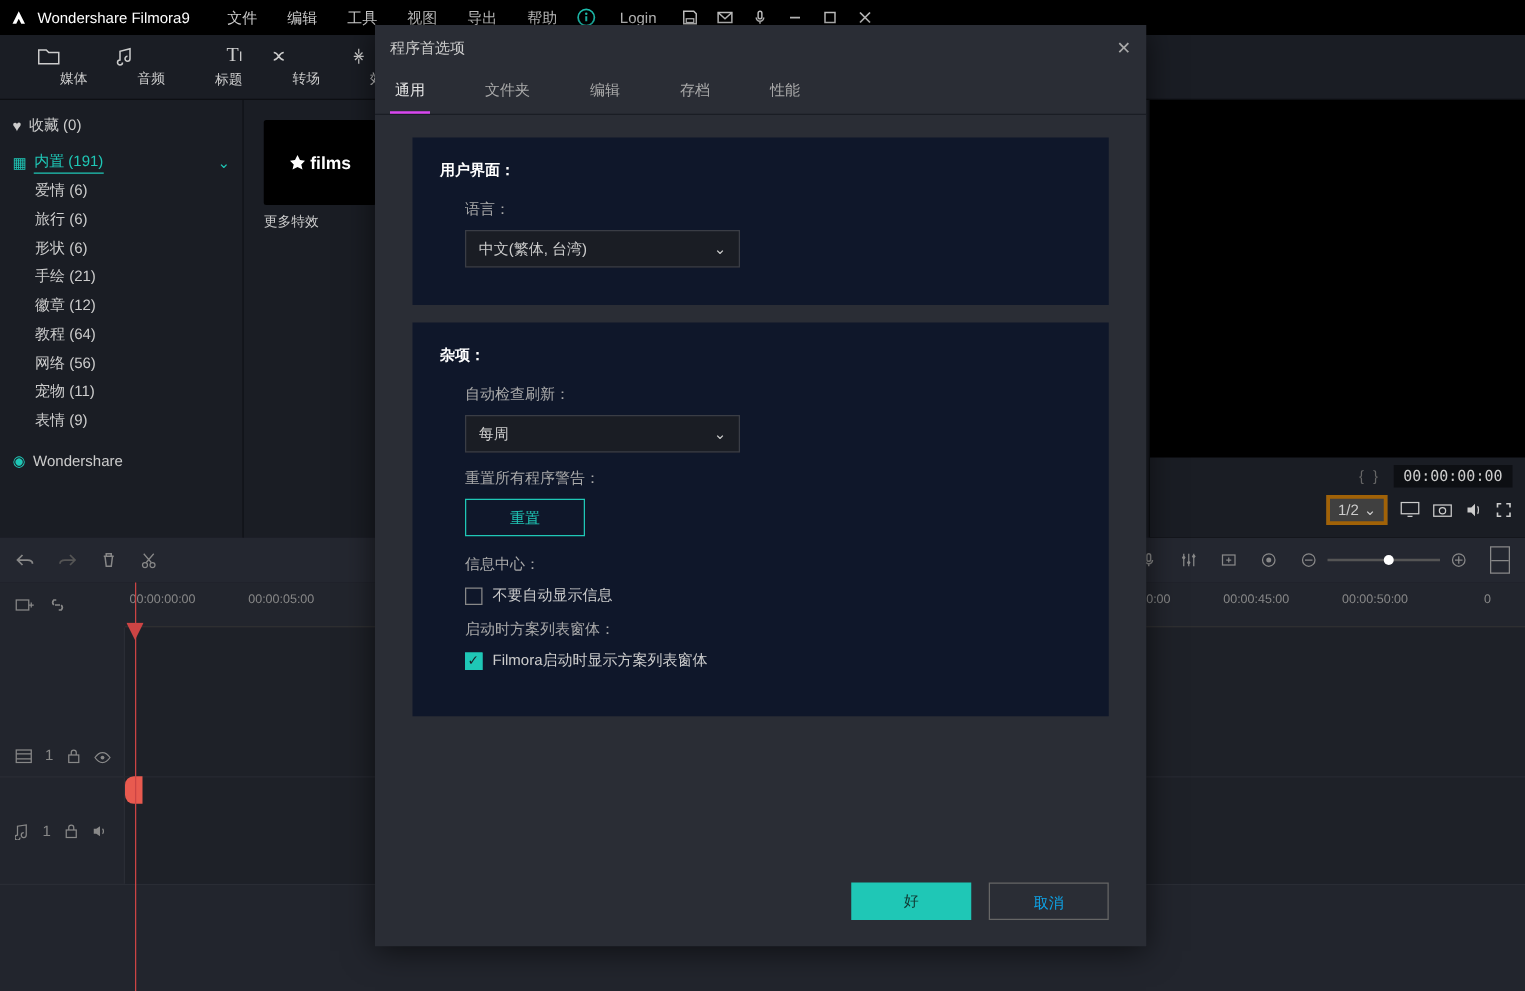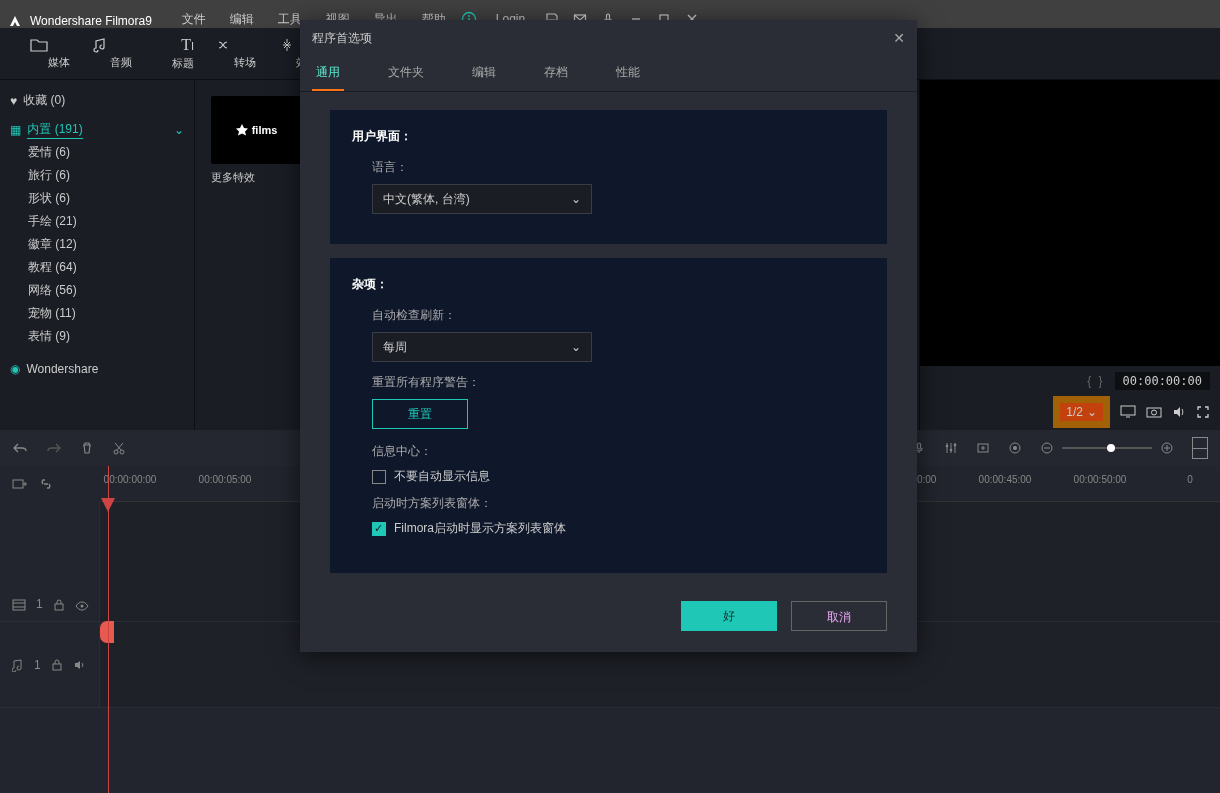--- a/index.html
+++ b/index.html
@@ -1,19 +1,19 @@
 <!DOCTYPE html>
 <html><head>
 <meta charset="utf-8">
 <style>
 * { margin: 0; padding: 0; box-sizing: border-box; font-family: "Microsoft YaHei", Arial, sans-serif; }
 body { width: 1220px; height: 793px; background: #1a1d24; color: #ccc; overflow: hidden; position: relative; font-size: 12px; }
 
 
-.titlebar { height: 28px; background: #404040; display: flex; align-items: flex-end; padding: 0 8px; gap: 4px; }
+.titlebar { height: 28px; background: #000000; display: flex; align-items: center; padding: 0 8px; gap: 4px; }
 .logo-icon { color: #fff; font-size: 14px; margin-right: 4px; }
 .app-title { color: #fff; font-weight: 500; margin-right: 16px; }
 .menu-item { color: #ccc; padding: 0 10px; cursor: pointer; }
 .title-center { flex: 1; text-align: center; color: #ccc; }
 .title-right { display: flex; align-items: center; gap: 10px; }
 .title-right .ico { width: 18px; height: 18px; display: inline-flex; align-items: center; justify-content: center; color: #ccc; cursor: pointer; }
 .login-text { color: #ccc; padding: 0 8px; cursor: pointer; }
 
 
 .toolbar { height: 52px; background: #1a1d24; border-bottom: 1px solid #0d0f13; display: flex; align-items: center; padding: 0 8px; }
@@ -30,31 +30,31 @@
 .tree-head { display: flex; align-items: center; gap: 6px; color: #1fc7b6; padding: 2px 0; }
 .tree-head .chev { margin-left: auto; color: #1fc7b6; }
 .tree-item { color: #ccc; padding: 3px 0 3px 18px; cursor: pointer; font-size: 12px; }
 .filmstocks-row { display: flex; align-items: center; gap: 6px; color: #ccc; margin-top: 14px; }
 
 
 .content { flex: 1; background: #1a1d24; padding: 16px; border-right: 1px solid #0d0f13; display: flex; gap: 16px; flex-wrap: wrap; align-content: flex-start; }
 .thumb-wrap { width: 90px; }
 .thumb { width: 90px; height: 68px; background: #000; border-radius: 2px; display: flex; align-items: center; justify-content: center; margin-bottom: 6px; position: relative; }
 .thumb-label { color: #ccc; font-size: 11px; }
-.filmstocks-thumb { color: #fff; font-weight: bold; font-size: 11px; display: flex; align-items: center; gap: 3px; }
+.filmstocks-thumb { color: #fff; font-weight: bold; font-size: 14px; display: flex; align-items: center; gap: 3px; }
 .web-thumb { background: linear-gradient(135deg, #3a5a3a, #6a8a5a); }
 .web-circle { width: 48px; height: 48px; border-radius: 50%; background: #fff; display: flex; align-items: center; justify-content: center; }
 
 
 .preview { width: 300px; background: #000; position: relative; }
 .preview-bottom { position: absolute; bottom: 0; left: 0; right: 0; height: 64px; background: #1a1d24; }
 .pb-row1 { display: flex; align-items: center; justify-content: flex-end; padding: 6px 10px; gap: 10px; color: #ccc; }
 .timecode { font-family: monospace; background: #0d0f13; padding: 2px 8px; }
 .pb-row2 { display: flex; align-items: center; justify-content: flex-end; padding: 0 10px; gap: 10px; color: #ccc; }
-.ratio-sel { background: #c2410c; border: 7px solid #a16207; color: #ccc; padding: 2px 20px 2px 6px; position: relative; }
+.ratio-sel { background: #404040; border: 3px solid #a16207; color: #ccc; padding: 2px 20px 2px 6px; position: relative; }
 
 
 .tl-toolbar { height: 36px; background: #242730; display: flex; align-items: center; padding: 0 12px; gap: 18px; color: #888; }
 .tl-toolbar .sp { flex: 1; }
 .tl-zoom { display: flex; align-items: center; gap: 8px; }
 .zoom-track { width: 90px; height: 2px; background: #555; position: relative; }
 .zoom-handle { width: 8px; height: 8px; border-radius: 50%; background: #fff; position: absolute; top: -3px; left: 45px; }
 
 
 .timeline { background: #22252d; height: 340px; position: relative; }
@@ -64,40 +64,40 @@
 .tl-tick { position: absolute; top: 8px; font-size: 10px; color: #888; transform: translateX(-50%); }
 .tl-track { height: 86px; display: flex; border-bottom: 1px solid #2a2d35; }
 .tl-track .tl-gutter { border-right: 1px solid #2a2d35; }
 .tl-body { flex: 1; background: #1e2128; position: relative; }
 .playhead { position: absolute; left: 108px; top: 0; bottom: 0; width: 1px; background: #c44; z-index: 5; }
 .playhead-head { position: absolute; left: 101px; top: 32px; width: 14px; height: 14px; background: #c44; clip-path: polygon(0 0, 100% 0, 50% 100%); z-index: 6; }
 .playhead-chunk { position: absolute; left: 100px; top: 155px; width: 14px; height: 22px; background: #e85a4f; border-radius: 7px 0 0 7px; z-index: 4; }
 
 
 .overlay { position: absolute; inset: 0; z-index: 100; }
-.dialog { position: absolute; left: 300px; top: 20px; width: 617px; height: 632px; background: #2a2d35; box-shadow: 0 4px 24px rgba(0,0,0,0.6); display: flex; flex-direction: column; }
+.dialog { position: absolute; left: 300px; top: 20px; width: 617px; height: 737px; background: #2a2d35; box-shadow: 0 4px 24px rgba(0,0,0,0.6); display: flex; flex-direction: column; }
 .dlg-title { height: 36px; display: flex; align-items: center; padding: 0 12px; color: #ccc; }
 .dlg-close { margin-left: auto; cursor: pointer; font-size: 14px; color: #aaa; }
 .dlg-tabs { display: flex; padding: 0 12px; gap: 40px; border-bottom: 1px solid #1a1d24; }
 .dlg-tab { padding: 8px 4px; color: #aaa; cursor: pointer; }
-.dlg-tab.active { color: #5eead4; border-bottom: 2px solid #f97316; }
+.dlg-tab.active { color: #e5e5e5; border-bottom: 2px solid #d946ef; }
 .dlg-body { flex: 1; padding: 18px 30px; overflow: auto; }
 .section { background: #0f172a; padding: 18px 22px; margin-bottom: 14px; }
 .sec-title { color: #fff; font-weight: bold; margin-bottom: 14px; }
 .field-label { color: #aaa; margin-bottom: 8px; font-size: 12px; }
 .select-box { width: 220px; height: 30px; background: #1a1d24; border: 1px solid #3a3d45; color: #ccc; display: flex; align-items: center; padding: 0 10px; justify-content: space-between; cursor: pointer; margin-bottom: 12px; }
 .reset-btn { width: 96px; height: 30px; border: 1px solid #1fc7b6; color: #1fc7b6; background: transparent; text-align: center; line-height: 28px; cursor: pointer; margin-bottom: 14px; }
 .chk-row { display: flex; align-items: center; gap: 8px; margin-bottom: 10px; color: #ccc; }
 .chk { width: 14px; height: 14px; border: 1px solid #888; display: inline-block; }
 .chk.checked { background: #1fc7b6; border-color: #1fc7b6; position: relative; }
 .chk.checked::after { content: "✓"; position: absolute; color: #1a1d24; font-size: 11px; top: -1px; left: 1px; }
 .dlg-footer { height: 58px; display: flex; align-items: center; justify-content: flex-end; gap: 14px; padding: 0 30px 14px; }
 .btn { width: 96px; height: 30px; text-align: center; line-height: 30px; cursor: pointer; }
 .btn.primary { background: #1fc7b6; color: #10352f; }
-.btn.secondary { border: 1px solid #666; color: #f0abfc; }
+.btn.secondary { border: 1px solid #666; color: #0ea5e9; }
 
 svg { display: block; }
 .underline { border-bottom: 1px solid #1fc7b6; }
 </style>
 </head>
 <body>
 
 <div class="titlebar">
   <span class="logo-icon">
     <svg width="14" height="14" viewBox="0 0 14 14">

